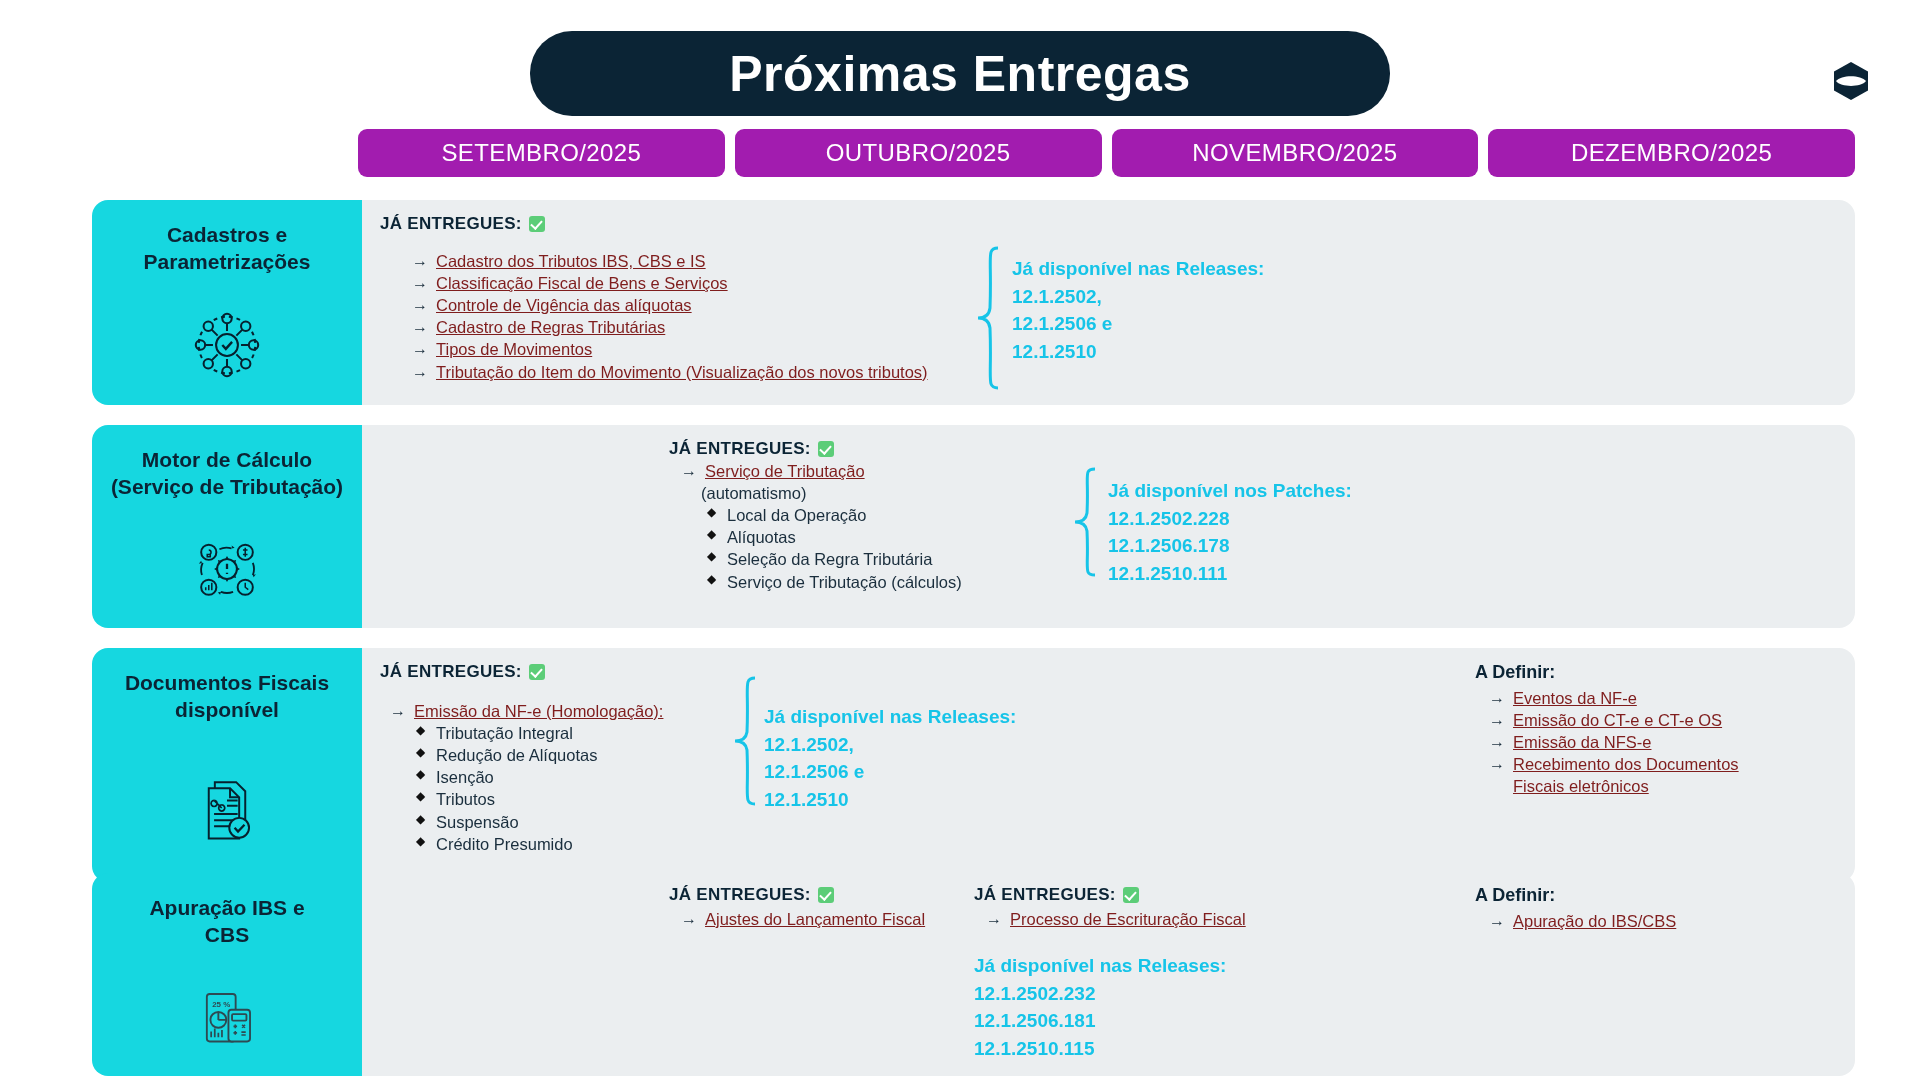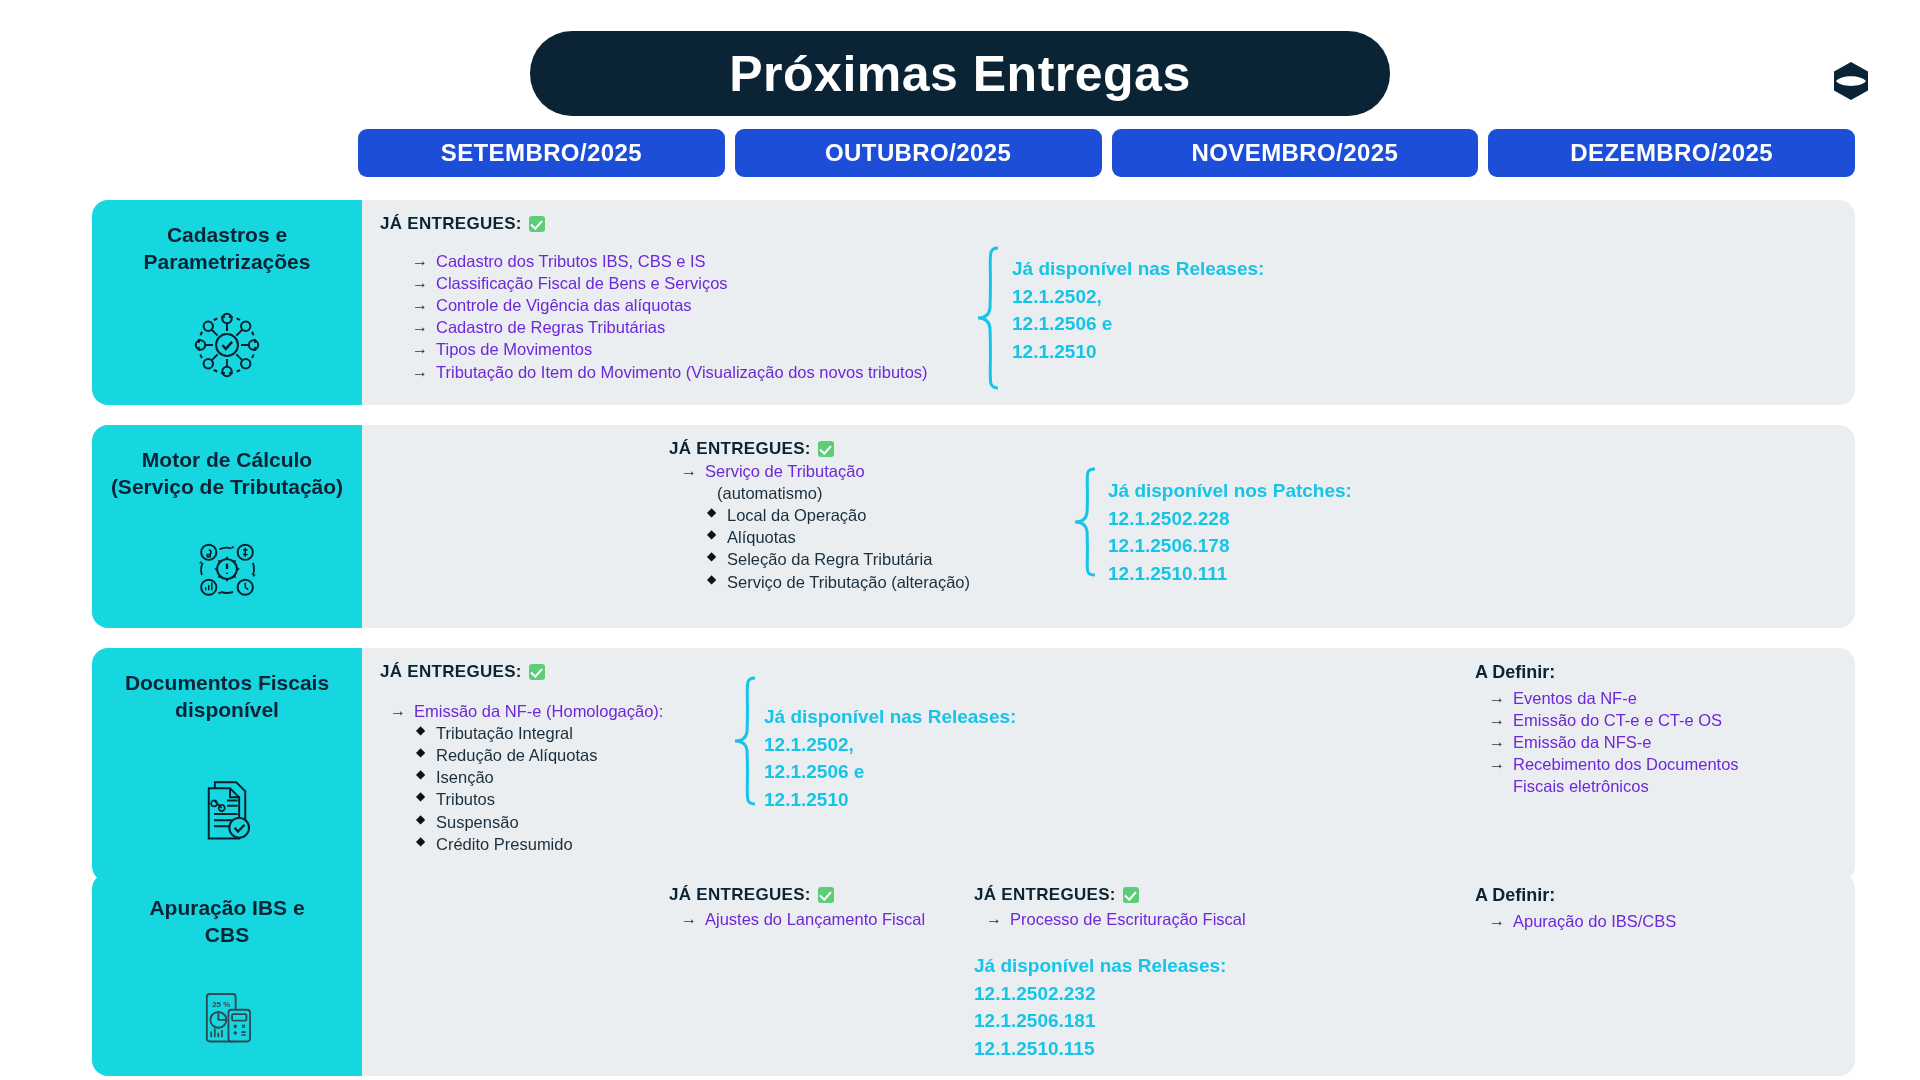--- a/index.html
+++ b/index.html
@@ -31,26 +31,26 @@
   .logo { position: absolute; right: 48px; top: 60px; width: 42px; height: 42px; }
 
   
   .months {
     position: absolute; left: 358px; top: 129px;
     width: 1497px; height: 48px;
     display: flex; gap: 10px;
   }
   .month-chip {
     flex: 1 1 0;
-    background: #1d4ed8;
+    background: #a21caf;
     border-radius: 9px;
     display: flex; align-items: center; justify-content: center;
     color: #ffffff;
     font-size: 24px;
-    font-weight: bold;
+    font-weight: normal;
     letter-spacing: .4px;
   }
 
   
   .row {
     position: absolute; left: 92px; width: 1763px;
     display: flex;
   }
   .row-1 { top: 200px;  height: 205px; }
   .row-2 { top: 425px;  height: 203px; }
@@ -99,22 +99,22 @@
     width: 5px; height: 9px;
     border: solid #ffffff; border-width: 0 2px 2px 0;
     transform: rotate(42deg);
   }
   .a-definir-head {
     font-size: 18px; font-weight: bold; color: #0b2435; white-space: nowrap;
   }
 
   ul.arrows { list-style: none; }
   ul.arrows > li {
-    font-size: 16.5px; color: #6d28d9; line-height: 1.34;
-    padding-left: 24px; position: relative; white-space: nowrap;
+    font-size: 16.5px; color: #7f1d1d; line-height: 1.34;
+    padding-left: 24px; position: relative; white-space: nowrap; text-decoration: underline;
   }
   ul.arrows > li::before {
     content: "\2192"; position: absolute; left: 0; top: 0;
     color: #1a2e3d; font-size: 16px;
   }
   ul.arrows > li.wrap { white-space: normal; }
 
   ul.diamonds { list-style: none; margin-top: 0; }
   ul.diamonds > li {
     font-size: 16.5px; color: #1a2e3d; line-height: 1.34;
@@ -249,26 +249,26 @@
     </div>
     <div class="row-body">
       <div class="blk" style="left:307px; top:14px;">
         <div class="delivered-head">
           <span>JÁ ENTREGUES:</span>
           <span class="check-badge"></span>
         </div>
         <ul class="arrows" style="margin-top:1px; margin-left:12px;">
           <li>Serviço de Tributação</li>
         </ul>
-        <div class="sub-line" style="margin-left:48px;">(automatismo)</div>
+        <div class="sub-line" style="margin-left:32px;">(automatismo)</div>
         <ul class="diamonds" style="margin-left:36px;">
           <li>Local da Operação</li>
           <li>Alíquotas</li>
           <li>Seleção da Regra Tributária</li>
-          <li>Serviço de Tributação (alteração)</li>
+          <li>Serviço de Tributação (cálculos)</li>
         </ul>
       </div>
       <div class="brace" style="left:711px; top:42px;">
         <svg width="28" height="110" viewBox="0 0 28 110" fill="none" stroke="#16c4e8" stroke-width="3">
           <path d="M22 2 C10 2, 16 8, 14 46 C13 53, 8 55, 2 55 C8 55, 13 57, 14 64 C16 102, 10 108, 22 108"></path>
         </svg>
       </div>
       <div class="release-box" style="left:746px; top:52px;">
         <div class="release-title">Já disponível nos Patches:</div>
         <div class="release-line">12.1.2502.228</div>

